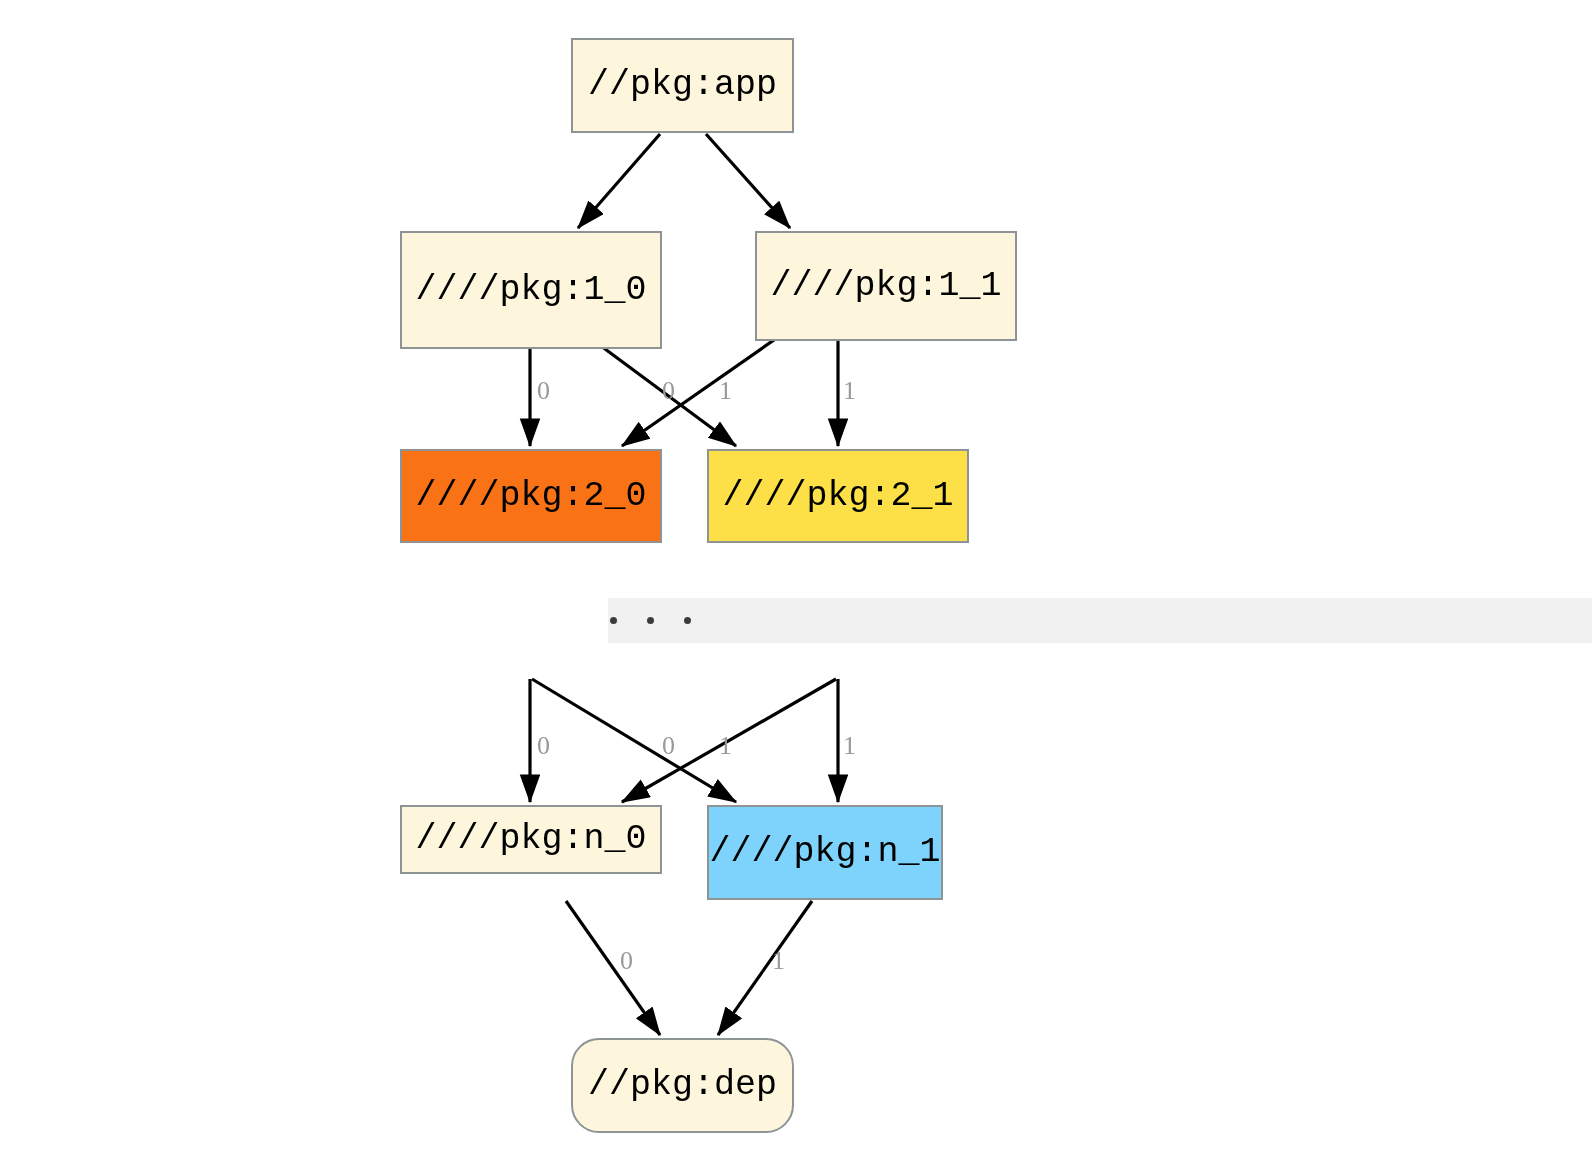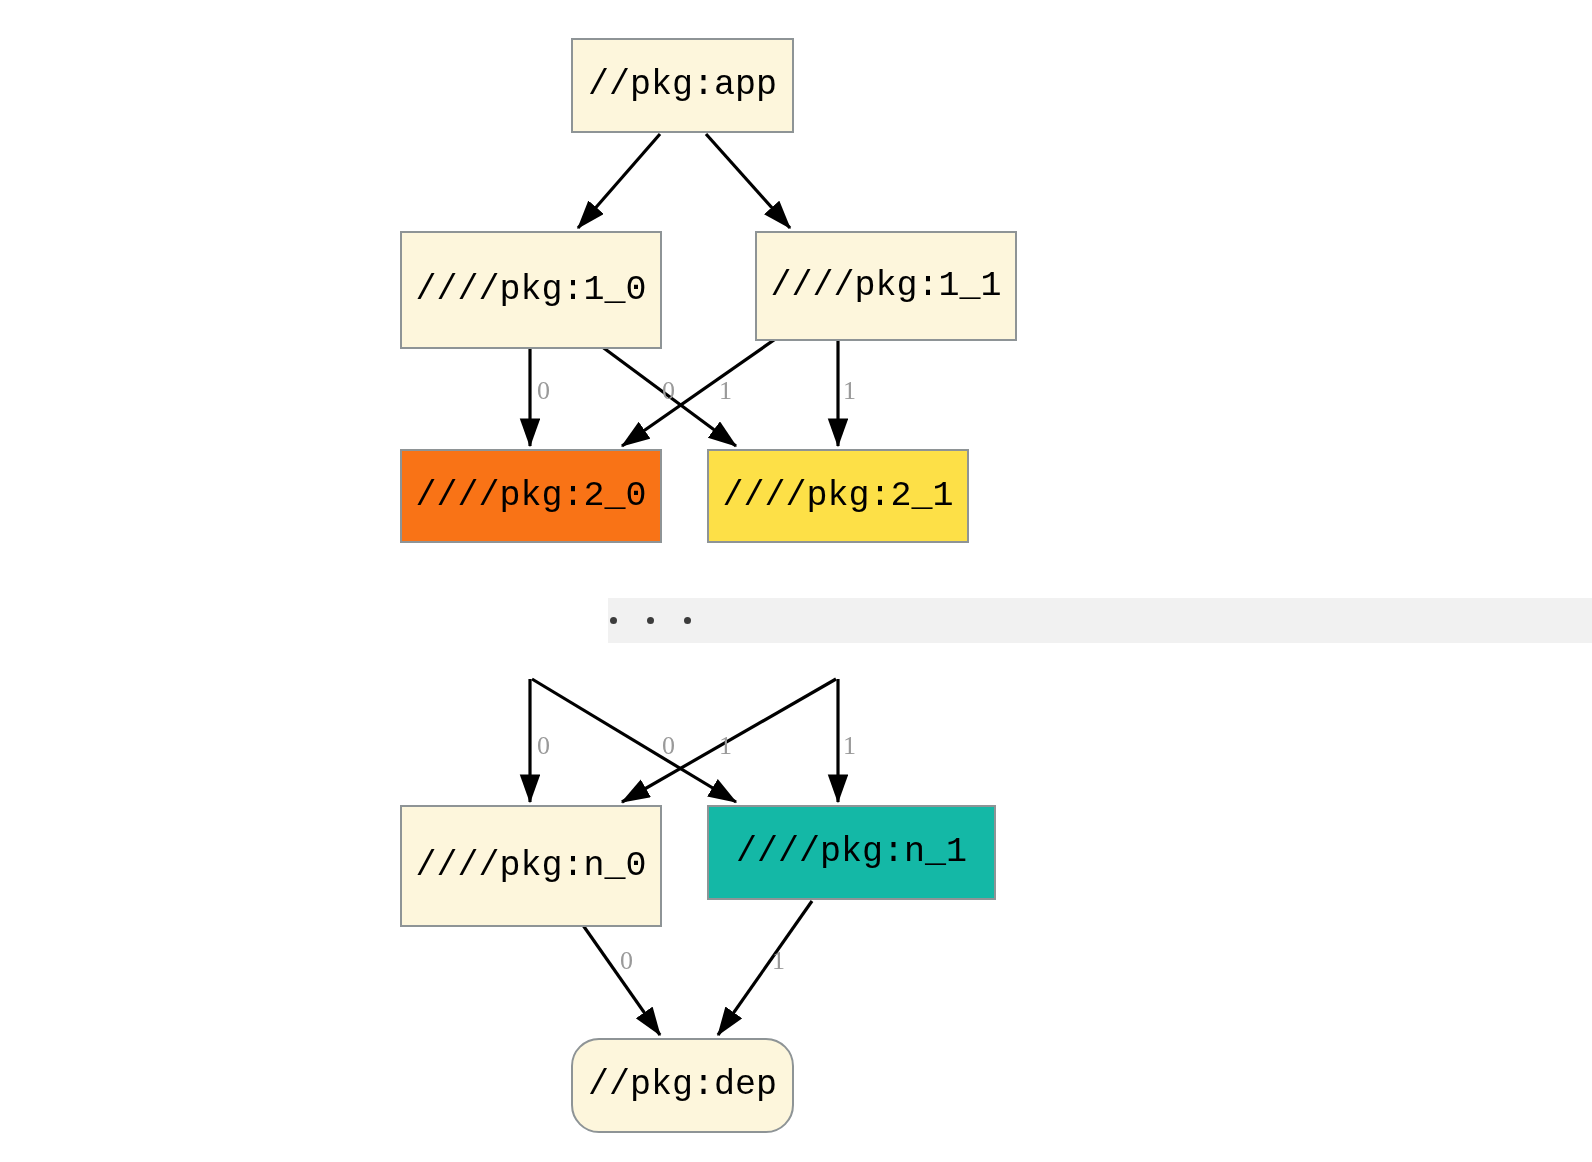--- a/index.html
+++ b/index.html
@@ -103,24 +103,24 @@
       </div>
       <div class="node-box" style="left: 715px; top: 231px; width: 262px; height: 110px; background: rgb(253, 246, 220); border-color: rgb(142, 148, 150); margin-left: 40px;">
         <span class="node-label">////pkg:1_1</span>
       </div>
       <div class="node-box" style="left: 400px; top: 449px; width: 262px; height: 94px; background: #f97316; border-color: rgb(142, 148, 150);">
         <span class="node-label">////pkg:2_0</span>
       </div>
       <div class="node-box" style="left: 707px; top: 449px; width: 262px; height: 94px; background: #fde047; border-color: rgb(142, 148, 150);">
         <span class="node-label">////pkg:2_1</span>
       </div>
-      <div class="node-box" style="left: 400px; top: 805px; width: 262px; height: 122px; background: rgb(253, 246, 220); border-color: rgb(142, 148, 150);">
+      <div class="node-box" style="left: 400px; top: 805px; width: 262px; height: 69px; background: rgb(253, 246, 220); border-color: rgb(142, 148, 150);">
         <span class="node-label">////pkg:n_0</span>
       </div>
-      <div class="node-box" style="left: 707px; top: 805px; width: 289px; height: 95px; background: #14b8a6; border-color: rgb(142, 148, 150);">
+      <div class="node-box" style="left: 707px; top: 805px; width: 236px; height: 95px; background: #7dd3fc; border-color: rgb(142, 148, 150);">
         <span class="node-label">////pkg:n_1</span>
       </div>
       <div class="node-box" style="left: 571px; top: 1038px; width: 223px; height: 95px; background: rgb(253, 246, 220); border-color: rgb(142, 148, 150); border-radius: 28px;">
         <span class="node-label">//pkg:dep</span>
       </div>
     </div>
 
   <div class="ellipsis-band" id="ellipsis-band" style="left: 608px; top: 598px; width: 984px; height: 45px; background: rgb(241, 241, 241);"></div>
   <div class="ellipsis-dots" id="ellipsis-dots" style="left: 610px; top: 617px;">
       <span class="ellipsis-dot"></span>

